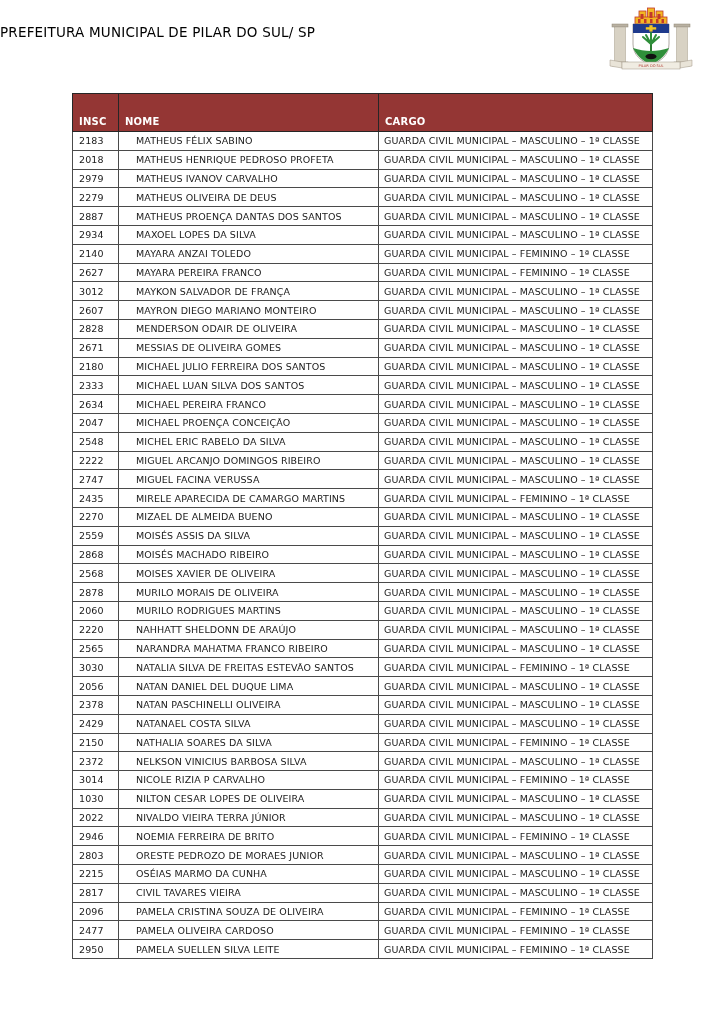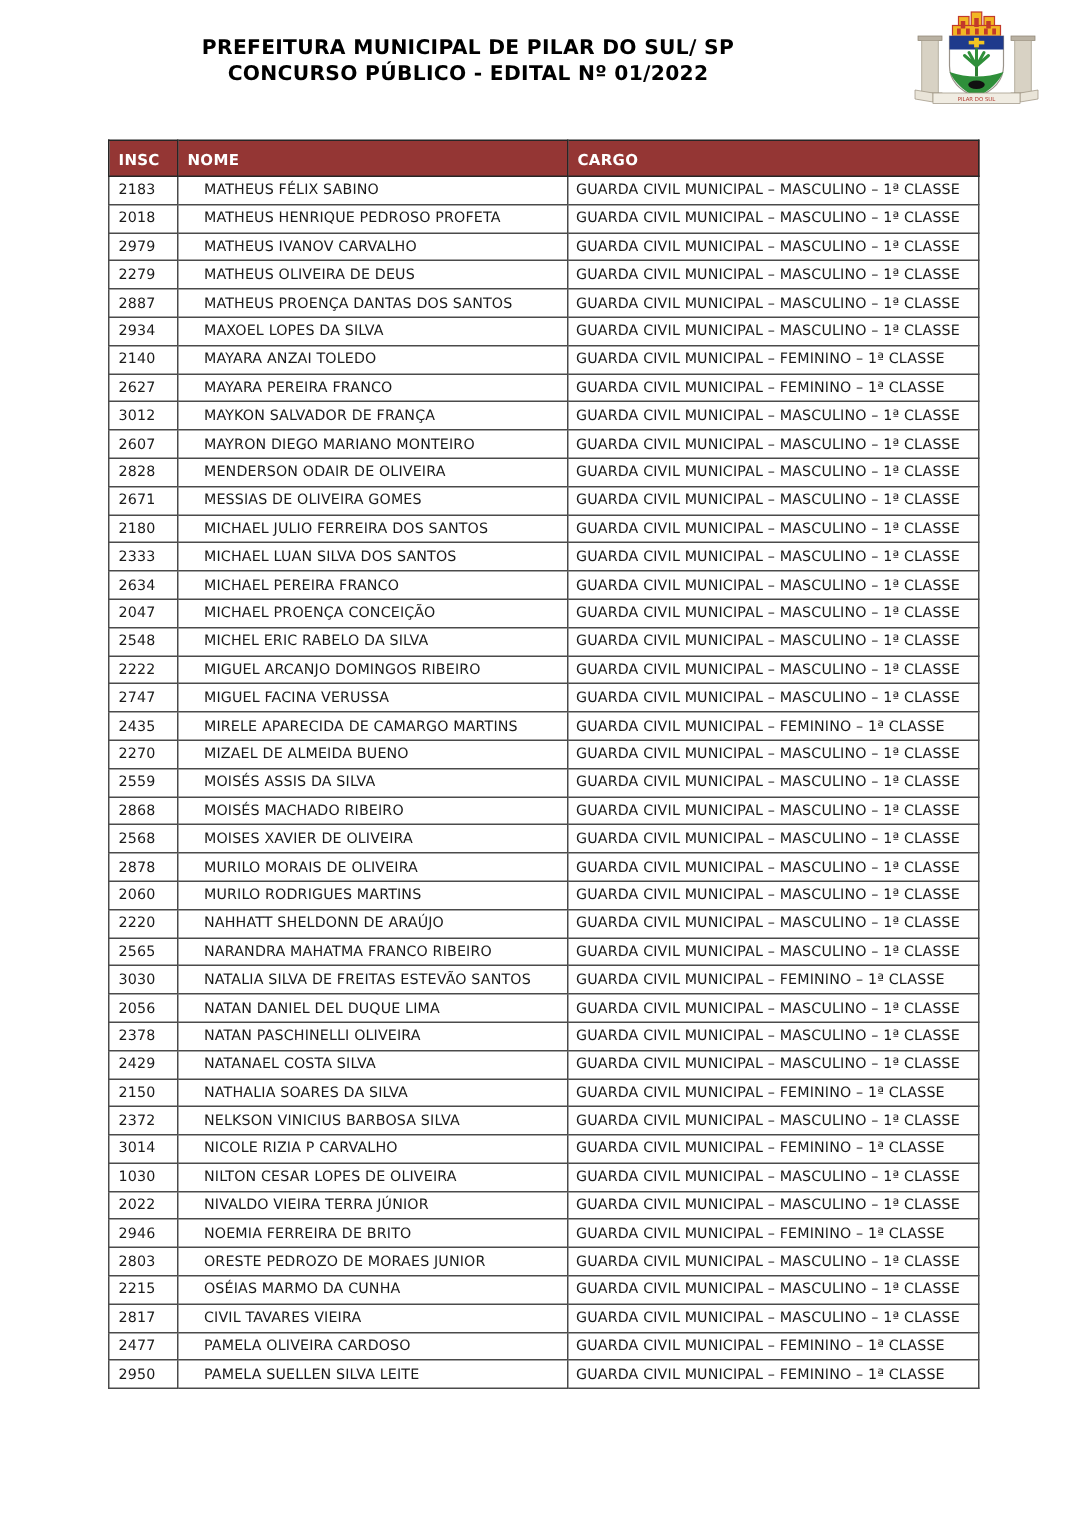--- a/index.html
+++ b/index.html
@@ -9,23 +9,23 @@
     height: 1024px;
     background: #ffffff;
     font-family: "DejaVu Sans", "Liberation Sans", sans-serif;
     overflow: hidden;
   }
   .title-block {
     position: absolute;
     top: 24px;
     left: 0;
     width: 624px;
-    text-align: center;
+    text-align: left;
     color: var(--title-color, #000000);
-    font-weight: bold;
+    font-weight: normal;
     font-size: 13.5px;
     line-height: 17px;
     letter-spacing: 0.2px;
   }
   .logo {
     position: absolute;
     top: 4px;
     left: 608px;
     width: 86px;
     height: 66px;
@@ -38,21 +38,21 @@
     border-collapse: collapse;
     table-layout: fixed;
   }
   table.candidates th {
     background: var(--header-bg, #943634);
     color: var(--header-text, #ffffff);
     font-size: 10px;
     font-weight: bold;
     text-align: left;
     height: 19px;
-    padding: 4px 0 0 6px;
+    padding: 18px 0 0 6px;
     border: 1px solid #262626;
     letter-spacing: 0.2px;
   }
   table.candidates td {
     font-size: 9.5px;
     color: var(--text-color, #1a1a1a);
     height: 17.8px;
     padding: 0 0 0 6px;
     border: 1px solid var(--border-color, #4a4a4a);
     white-space: nowrap;
@@ -66,21 +66,20 @@
   col.w-nome  { width: 260px; }
   col.w-cargo { width: 274px; }
 </style>
 </head>
 <body>
 
 <div class="page" style="--header-bg: #943634; --header-text: #ffffff; --border-color: #4a4a4a; --text-color: #1a1a1a; --title-color: #000000;">
 
   <div class="title-block">
     <div>PREFEITURA MUNICIPAL DE PILAR DO SUL/ SP</div>
-    <div>CONCURSO PÚBLICO - EDITAL Nº 01/2022</div>
   </div>
 
   <div class="logo">
     <svg width="86" height="66" viewBox="0 0 86 66" xmlns="http://www.w3.org/2000/svg">
 
       <g>
         <rect x="4" y="20" width="16" height="3" fill="#b9b1a2" stroke="#8f8676" stroke-width="0.5"></rect>
         <rect x="6.5" y="23" width="11" height="36" fill="#d8d2c4" stroke="#a59c8a" stroke-width="0.5"></rect>
         <rect x="4" y="58" width="16" height="4" fill="#b9b1a2" stroke="#8f8676" stroke-width="0.5"></rect>
       </g>
@@ -383,20 +382,25 @@
       <td class="c-nome">OSÉIAS MARMO DA CUNHA</td>
       <td class="c-cargo">GUARDA CIVIL MUNICIPAL – MASCULINO – 1ª CLASSE</td>
     </tr>
 
     <tr>
       <td class="c-insc">2817</td>
       <td class="c-nome">CIVIL TAVARES VIEIRA</td>
       <td class="c-cargo">GUARDA CIVIL MUNICIPAL – MASCULINO – 1ª CLASSE</td>
     </tr>
 
+    <tr>
+      <td class="c-insc">2096</td>
+      <td class="c-nome">PAMELA CRISTINA SOUZA DE OLIVEIRA</td>
+      <td class="c-cargo">GUARDA CIVIL MUNICIPAL – FEMININO – 1ª CLASSE</td>
+    </tr>
 
     <tr>
       <td class="c-insc">2477</td>
       <td class="c-nome">PAMELA OLIVEIRA CARDOSO</td>
       <td class="c-cargo">GUARDA CIVIL MUNICIPAL – FEMININO – 1ª CLASSE</td>
     </tr>
 
     <tr>
       <td class="c-insc">2950</td>
       <td class="c-nome">PAMELA SUELLEN SILVA LEITE</td>

